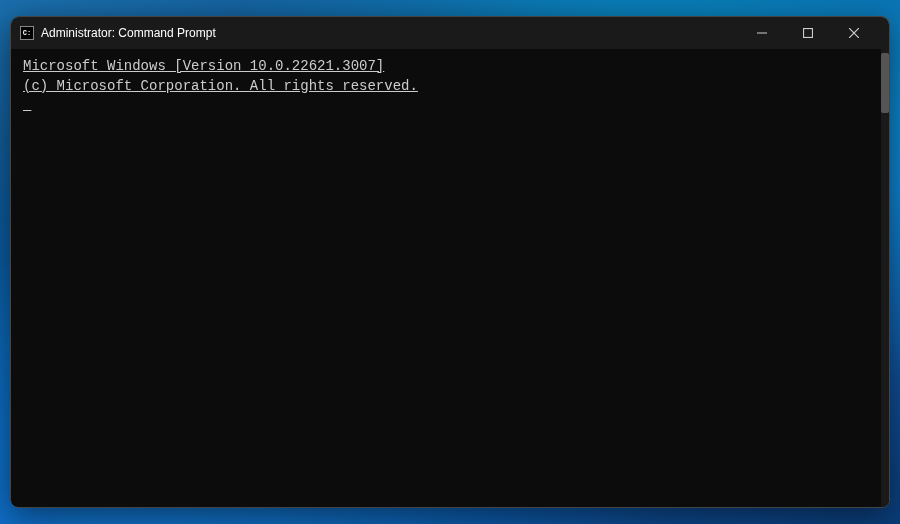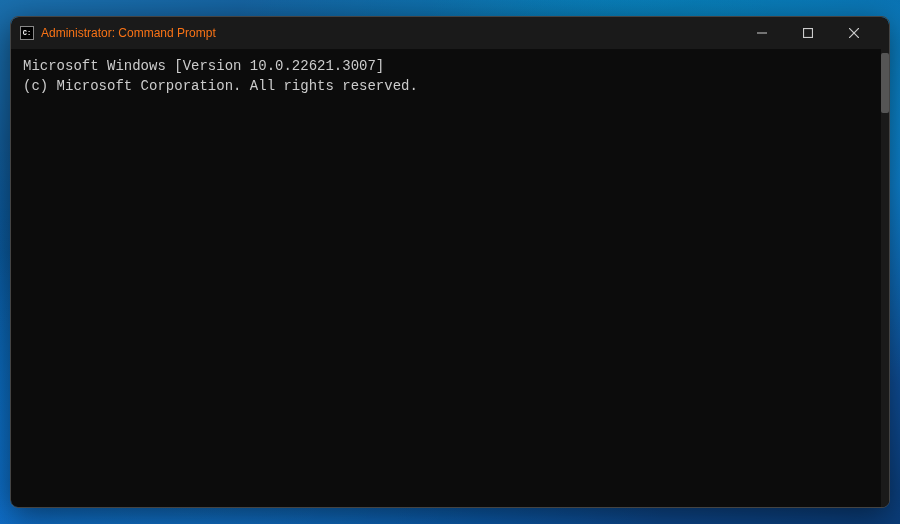--- a/index.html
+++ b/index.html
@@ -97,21 +97,21 @@
 
     .cmd-icon-inner span {
       color: #fff;
       font-size: 7px;
       font-weight: bold;
       font-family: 'Courier New', monospace;
       line-height: 1;
     }
 
     .title-text {
-      color: #f97316;
+      color: #ffffff;
       font-size: 12px;
       font-family: 'Segoe UI', Arial, sans-serif;
     }
 
     .window-controls {
       display: flex;
       align-items: center;
       gap: 0;
     }
 
@@ -143,20 +143,21 @@
       font-size: 14px;
       color: #cccccc;
       line-height: 1.4;
       overflow: hidden;
       position: relative;
     }
 
     .terminal-line {
       white-space: pre;
       display: block;
+      text-decoration: underline;
     }
 
     .prompt-line {
       display: flex;
       align-items: center;
     }
 
     .cursor {
       display: inline-block;
       width: 8px;

